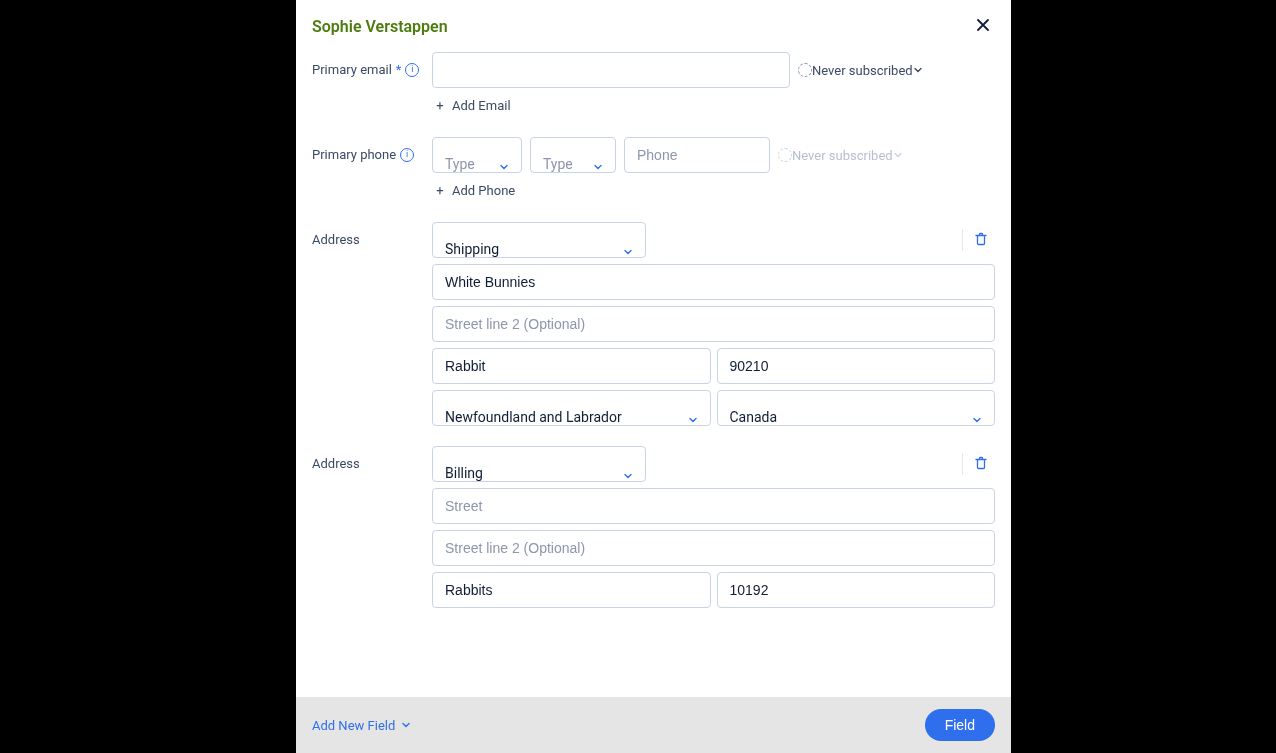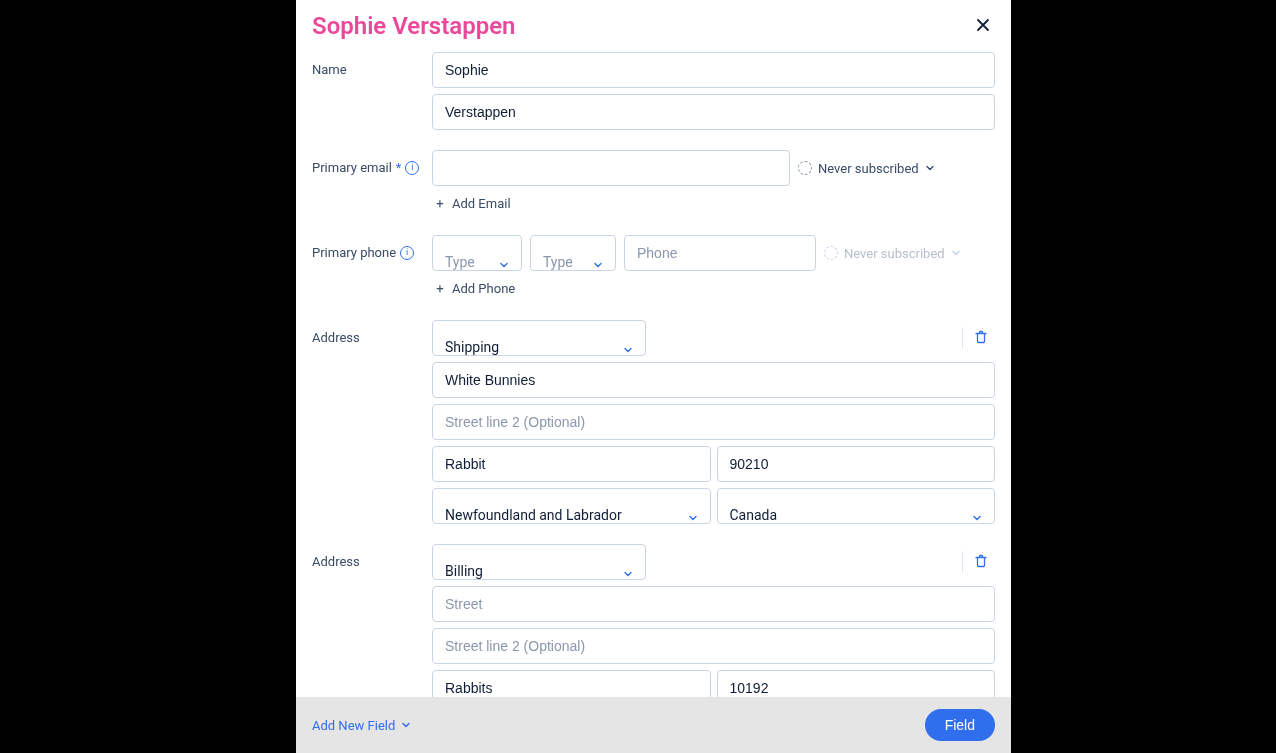--- a/index.html
+++ b/index.html
@@ -21,23 +21,23 @@
     display: flex;
     flex-direction: column;
   }
   .modal-header {
     display: flex;
     justify-content: space-between;
     align-items: center;
     padding: 12px 16px 4px 16px;
   }
   .modal-title {
-    font-size: 24px;
+    font-size: 16px;
     font-weight: 600;
-    color: #ec4899;
+    color: #4d7c0f;
   }
   .close-btn {
     background: none;
     border: none;
     cursor: pointer;
     font-size: 20px;
     color: #0f1e36;
     padding: 4px;
     line-height: 1;
   }
@@ -109,21 +109,20 @@
     width: 12px; height: 12px;
     display: inline-flex;
     align-items: center; justify-content: center;
     font-size: 13px;
     color: #3a4b66;
     line-height: 1;
   }
   .subscribe-pill {
     display: inline-flex;
     align-items: center;
-    gap: 6px;
     font-size: 13px;
     color: #3a4b66;
     cursor: pointer;
     white-space: nowrap;
   }
   .subscribe-pill.disabled { color: #b6bfce; cursor: default; }
   .dashed-circle {
     width: 14px; height: 14px;
     border: 1.5px dashed #8b97ac;
     border-radius: 50%;
@@ -210,27 +209,20 @@
       <span>
         <svg width="16" height="16" viewBox="0 0 16 16">
             <path d="M3 3 L13 13 M13 3 L3 13" stroke="#0f1e36" stroke-width="1.8" stroke-linecap="round"></path>
           </svg>
       </span>
     </button>
   </div>
 
   <div class="scroll-area">
 
-    <div class="form-row">
-      <div class="field-label">Name</div>
-      <div class="field-body">
-        <input class="text-input" type="text" value="Sophie" style="">
-        <input class="text-input" type="text" value="Verstappen" style="">
-      </div>
-    </div>
 
     <div class="form-row">
       <div class="field-label">
         <span>Primary email</span>
         <span class="required-star">*</span>
         <span class="info-icon">i</span>
       </div>
       <div class="field-body">
         <div class="controls-row">
           <input class="text-input email-input" type="text" value="" style="">
@@ -267,21 +259,21 @@
             </span>
           </div>
           <div class="select-like med">
             <span class="placeholder">Type</span>
             <span class="chevron-down">
               <svg width="10" height="10" viewBox="0 0 10 10">
                   <path d="M2 3.5 L5 6.5 L8 3.5" stroke="#2f6fed" stroke-width="1.4" fill="none" stroke-linecap="round"></path>
                 </svg>
             </span>
           </div>
-          <input class="text-input phone-input" style="width: 192px; flex: 0 0 auto;" type="text" placeholder="Phone">
+          <input class="text-input phone-input" style="width: 146px; flex: 0 0 auto;" type="text" placeholder="Phone">
           <div class="subscribe-pill disabled">
             <span class="dashed-circle disabled"></span>
             <span>Never subscribed</span>
             <span class="chevron-down">
               <svg width="10" height="10" viewBox="0 0 10 10">
                   <path d="M2 3.5 L5 6.5 L8 3.5" stroke="#c8d3e6" stroke-width="1.4" fill="none" stroke-linecap="round"></path>
                 </svg>
             </span>
           </div>
         </div>

